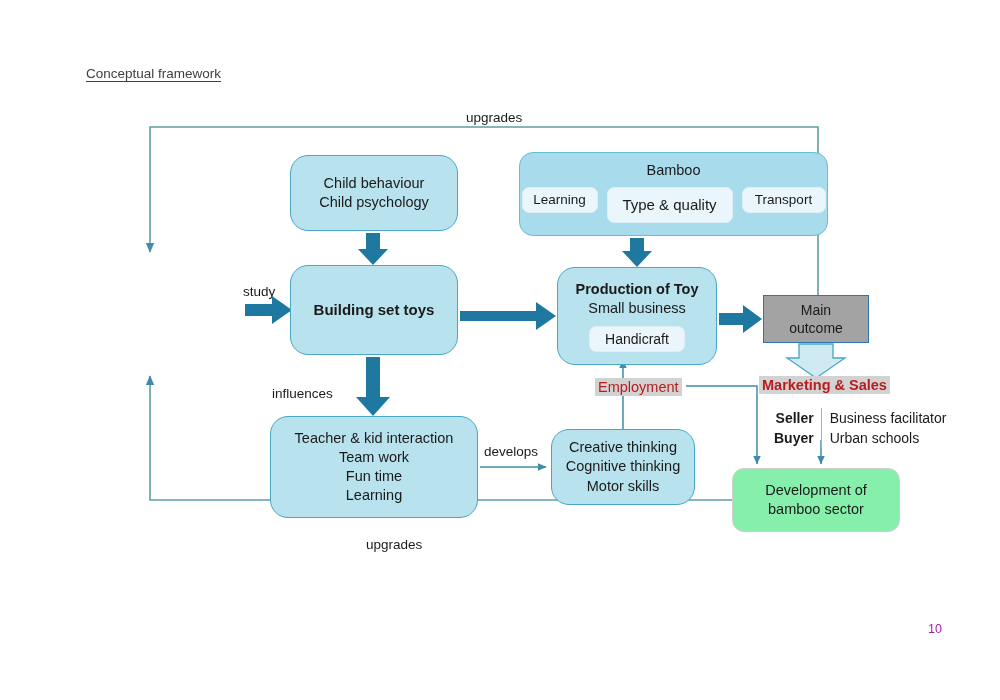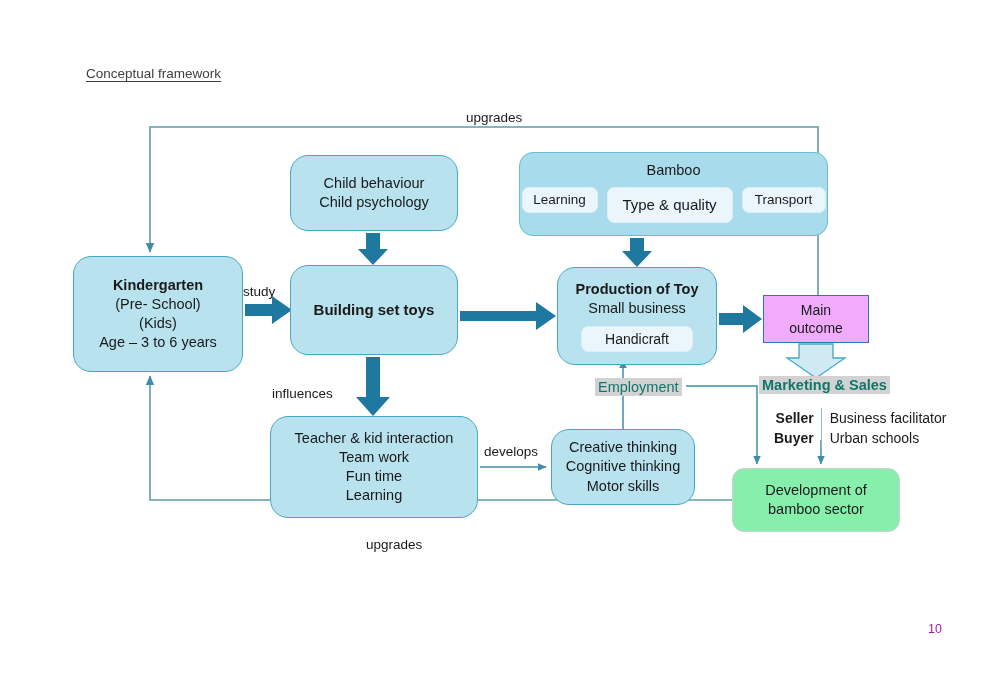--- a/index.html
+++ b/index.html
@@ -63,21 +63,21 @@
     border: 1px solid #49a7c4;
     border-radius: 18px;
   }
   .node-blue-soft {
     background: #a8dced;
     border: 1px solid #69bcd4;
     border-radius: 14px;
     margin-left: 32px;
   }
   .node-rect-blue {
-    background: #f0abfc;
+    background: #a3a3a3;
     border: 1.5px solid #2e75b6;
     border-radius: 0;
   }
   .node-grey {
     background: #86efac;
     border: 1px solid #d0d0d0;
     border-radius: 12px;
   }
   .chip {
     background: #eaf6fb;
@@ -121,21 +121,21 @@
     left: 290px; top: 265px; width: 168px; height: 90px;
     font-size: 15px; font-weight: bold;
   }
   #node-production {
     left: 557px; top: 267px; width: 160px; height: 98px;
     font-size: 14.5px;
     justify-content: flex-start;
     padding-top: 12px;
   }
   #production-chip-handicraft {
-    width: 112px; height: 26px; font-size: 14px; margin-top: 8px;
+    width: 96px; height: 26px; font-size: 14px; margin-top: 8px;
   }
   #node-main-outcome {
     left: 763px; top: 295px; width: 106px; height: 48px;
     font-size: 14px;
   }
   #node-teacher {
     left: 270px; top: 416px; width: 208px; height: 102px;
     font-size: 14.5px;
   }
   #node-creative {
@@ -160,21 +160,21 @@
   #label-influences { left: 272px; top: 386px; }
   #label-develops   { left: 484px; top: 444px; }
 
   
   .hl-label {
     position: absolute;
     background: #d2d2d2;
     font-size: 14.5px;
     padding: 1px 3px;
     white-space: nowrap;
-    color: #0f766e;
+    color: #b91c1c;
   }
   #label-employment { left: 595px; top: 378px; }
   #label-marketing  { left: 759px; top: 376px; font-weight: bold; }
 
   
   #seller-buyer {
     position: absolute;
     left: 774px;
     top: 408px;
     display: grid;
@@ -256,26 +256,20 @@
 
     <g>
       <path d="M686,386 L757,386 L757,464" fill="none" stroke="#3f8da8" stroke-width="1.5" marker-end="url(#thin-arrow)"></path>
     </g>
 
     <g>
       <path d="M821,440 L821,464" fill="none" stroke="#3f8da8" stroke-width="1.5" marker-end="url(#thin-arrow)"></path>
     </g>
   </svg>
 
-  <div class="node node-blue" id="node-kindergarten">
-    <span class="ln bold">Kindergarten</span>
-    <span class="ln">(Pre- School)</span>
-    <span class="ln">(Kids)</span>
-    <span class="ln">Age – 3 to 6 years</span>
-  </div>
 
   <div class="node node-blue" id="node-child-behaviour">
     <span class="ln">Child behaviour</span>
     <span class="ln">Child psychology</span>
   </div>
 
   <div class="node node-blue-soft" id="node-bamboo">
     <span class="ln">Bamboo</span>
     <div id="bamboo-chips">
       <div class="chip" id="bamboo-chip-harvest">Learning</div>

